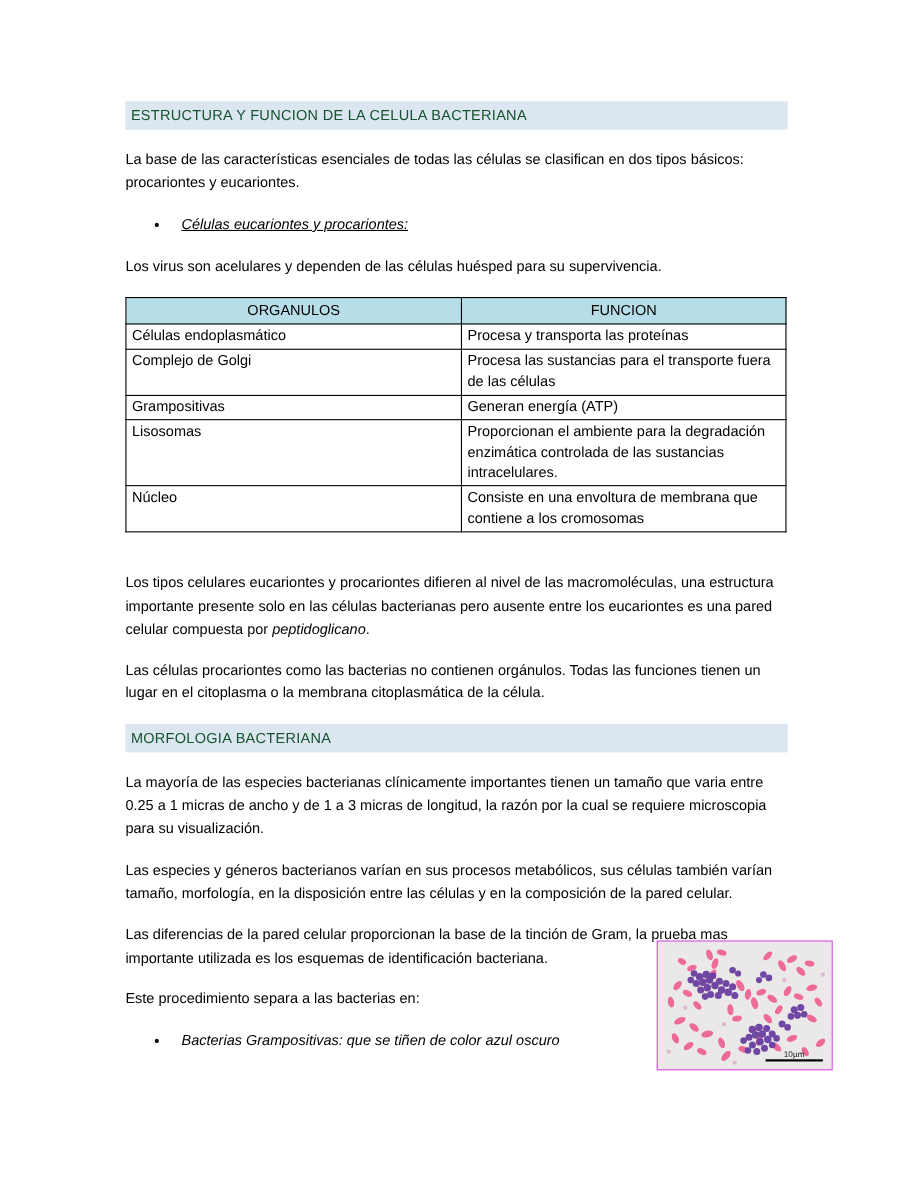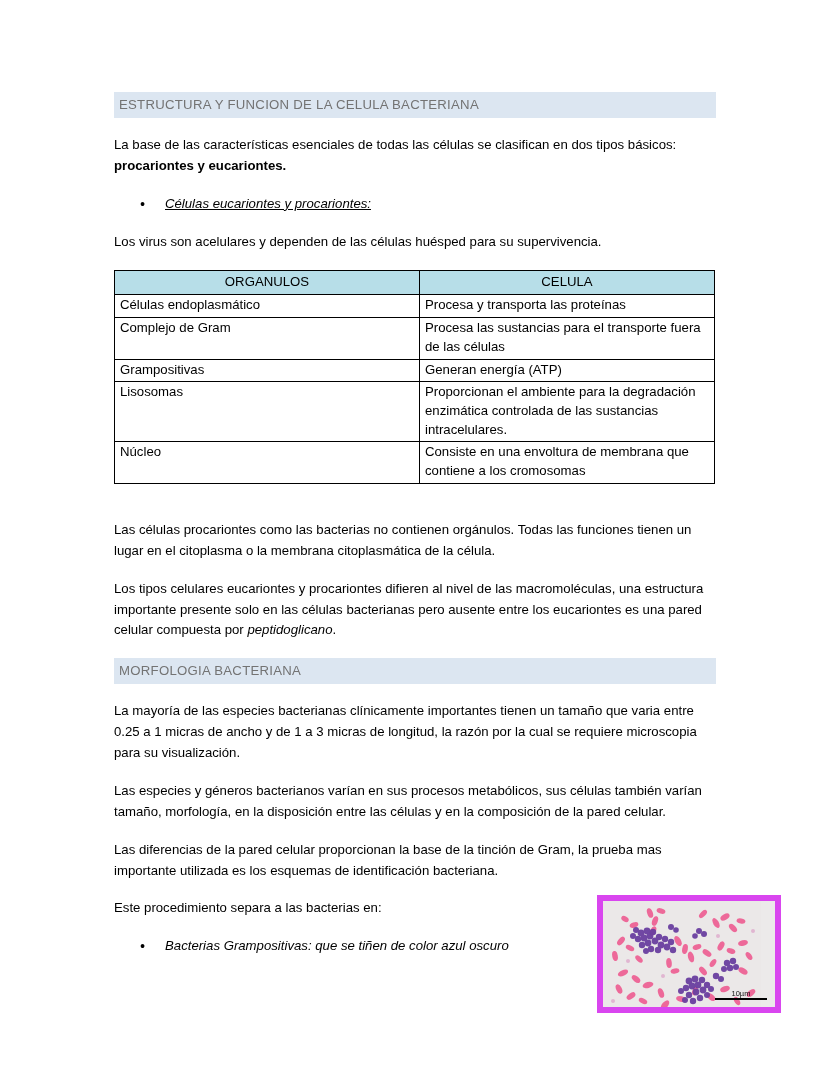--- a/index.html
+++ b/index.html
@@ -27,38 +27,38 @@
   .content {
     position: absolute;
     left: 114px;
     top: 92px;
     width: 602px;
   }
 
   
   .section-band {
     background: #dce6f1;
-    color: #737373;
+    color: #14532d;
     font-size: 13.2px;
     line-height: 1.45;
     padding: 3px 5px 4px 5px;
     letter-spacing: 0.02em;
     margin: 0 0 17px 0;
     width: 602px;
   }
 
   
   p.para {
     font-size: 13.2px;
     line-height: 1.58;
     margin: 0 0 17px 0;
     text-align: left;
     color: #000;
   }
-  p.para b { font-weight: bold; }
+  p.para b { font-weight: normal; }
   p.para i { font-style: italic; }
   .u { text-decoration: underline; }
 
   
   ul.bullets {
     margin: 0 0 17px 0;
     padding: 0 0 0 51px;
     list-style: none;
   }
   ul.bullets li {
@@ -106,26 +106,25 @@
   table.organulos td.fn { white-space: pre-line; margin-top: 28px; }
 
   
   .after-table { height: 28px; }
 
   
   .micrograph {
     position: absolute;
     left: 597px;
     top: 855px;
-    width: 184px;
+    width: 160px;
     height: 118px;
-    border: 6px solid #d946ef;
+    border: 1px solid #d946ef;
     background: #eceaea;
     overflow: hidden;
-    margin-top: 40px;
   }
   .micrograph svg { display: block; }
   .scalebar {
     position: absolute;
     right: 8px;
     bottom: 7px;
     width: 52px;
     text-align: center;
     font-size: 7.5px;
     color: #111;
@@ -159,52 +158,52 @@
 
 
     <table class="organulos">
       <colgroup>
           <col class="c1">
           <col class="c2">
         </colgroup>
       <thead>
         <tr>
           <th>ORGANULOS</th>
-          <th>CELULA</th>
+          <th>FUNCION</th>
         </tr>
       </thead>
       <tbody>
         <tr>
           <td>Células endoplasmático</td>
           <td class="fn">Procesa y transporta las proteínas</td>
         </tr>
         <tr>
-          <td>Complejo de Gram</td>
+          <td>Complejo de Golgi</td>
           <td class="fn">Procesa las sustancias para el transporte fuera de las células</td>
         </tr>
         <tr>
           <td>Grampositivas</td>
           <td class="fn">Generan energía (ATP)</td>
         </tr>
         <tr>
           <td>Lisosomas</td>
           <td class="fn">Proporcionan el ambiente para la degradación enzimática controlada de las sustancias intracelulares.</td>
         </tr>
         <tr>
           <td>Núcleo</td>
           <td class="fn">Consiste en una envoltura de membrana que contiene a los cromosomas</td>
         </tr>
       </tbody>
     </table>
 
     <div class="after-table"></div>
 
+    <p class="para"><span>Los tipos celulares eucariontes y procariontes difieren al nivel de las macromoléculas, una estructura importante presente solo en las células bacterianas pero ausente entre los eucariontes es una pared celular compuesta por </span><i>peptidoglicano</i><span>.</span></p>
+
     <p class="para">Las células procariontes como las bacterias no contienen orgánulos. Todas las funciones tienen un lugar en el citoplasma o la membrana citoplasmática de la célula.</p>
-
-    <p class="para"><span>Los tipos celulares eucariontes y procariontes difieren al nivel de las macromoléculas, una estructura importante presente solo en las células bacterianas pero ausente entre los eucariontes es una pared celular compuesta por </span><i>peptidoglicano</i><span>.</span></p>
 
     <div class="section-band">MORFOLOGIA BACTERIANA</div>
 
     <p class="para">La mayoría de las especies bacterianas clínicamente importantes tienen un tamaño que varia entre 0.25 a 1 micras de ancho y de 1 a 3 micras de longitud, la razón por la cual se requiere microscopia para su visualización.</p>
 
     <p class="para">Las especies y géneros bacterianos varían en sus procesos metabólicos, sus células también varían tamaño, morfología, en la disposición entre las células y en la composición de la pared celular.</p>
 
     <p class="para">Las diferencias de la pared celular proporcionan la base de la tinción de Gram, la prueba mas importante utilizada es los esquemas de identificación bacteriana.</p>
 
     <p class="para">Este procedimiento separa a las bacterias en:</p>

